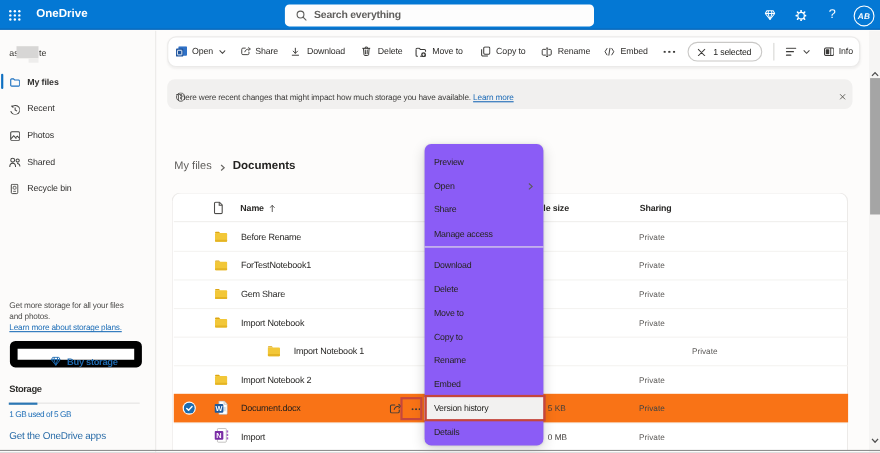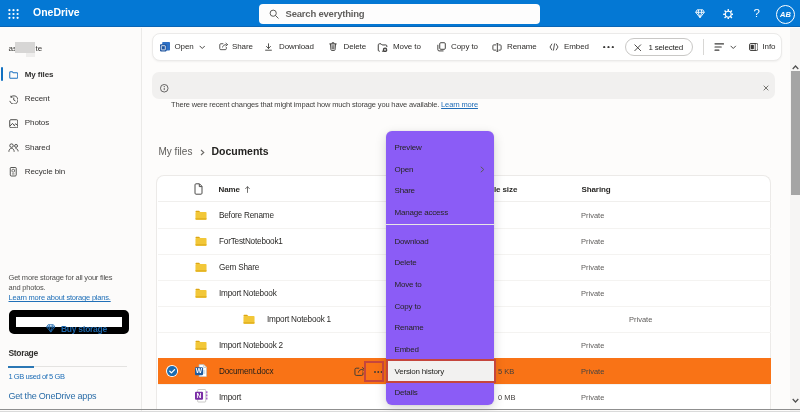--- a/index.html
+++ b/index.html
@@ -222,21 +222,21 @@
     </svg>
   <div class="titem" style="left:609.5px;">Info</div>
 </div>
 
 <div id="banner"></div>
 <svg class="abs" style="left:160px;top:84px;z-index:5;" width="8.5" height="8.5" viewBox="0 0 11 11">
     <circle cx="5.5" cy="5.5" r="4.9" fill="none" stroke="#4e4d4b" stroke-width="1.1"></circle>
     <line x1="5.5" y1="5.1" x2="5.5" y2="7.9" stroke="#4e4d4b" stroke-width="1.1"></line>
     <circle cx="5.5" cy="3.3" r=".8" fill="#4e4d4b"></circle>
   </svg>
-<div class="abs" style="left:171px;top:83.5px;font-size:7.5px;letter-spacing:-0.15px;color:#3f3e3c;z-index:5;white-space:nowrap;margin-top:16px;">There were recent changes that might impact how much storage you have available. <span style="color:#1f6cb7;text-decoration:underline;">Learn more</span></div>
+<div class="abs" style="left:160px;top:83.5px;font-size:7.5px;letter-spacing:-0.15px;color:#3f3e3c;z-index:5;white-space:nowrap;">There were recent changes that might impact how much storage you have available. <span style="color:#1f6cb7;text-decoration:underline;">Learn more</span></div>
 <svg class="abs" style="left:762.5px;top:85px;z-index:5;" width="6" height="6" viewBox="0 0 9 9">
     <path stroke="#55544f" stroke-width="1.2" d="M1 1 L8 8 M8 1 L1 8"></path>
   </svg>
 
 <div class="abs" style="left:158.5px;top:146px;font-size:10px;color:#5e5c5a;">My files</div>
 <svg class="abs" style="left:200px;top:149px;" width="5" height="7" viewBox="0 0 5 7">
     <path fill="none" stroke="#6b6966" stroke-width="1.1" d="M1 1 L3.8 3.5 L1 6"></path>
   </svg>
 <div class="abs" style="left:211.5px;top:144.8px;font-size:10.5px;font-weight:bold;color:#242321;">Documents</div>
 

